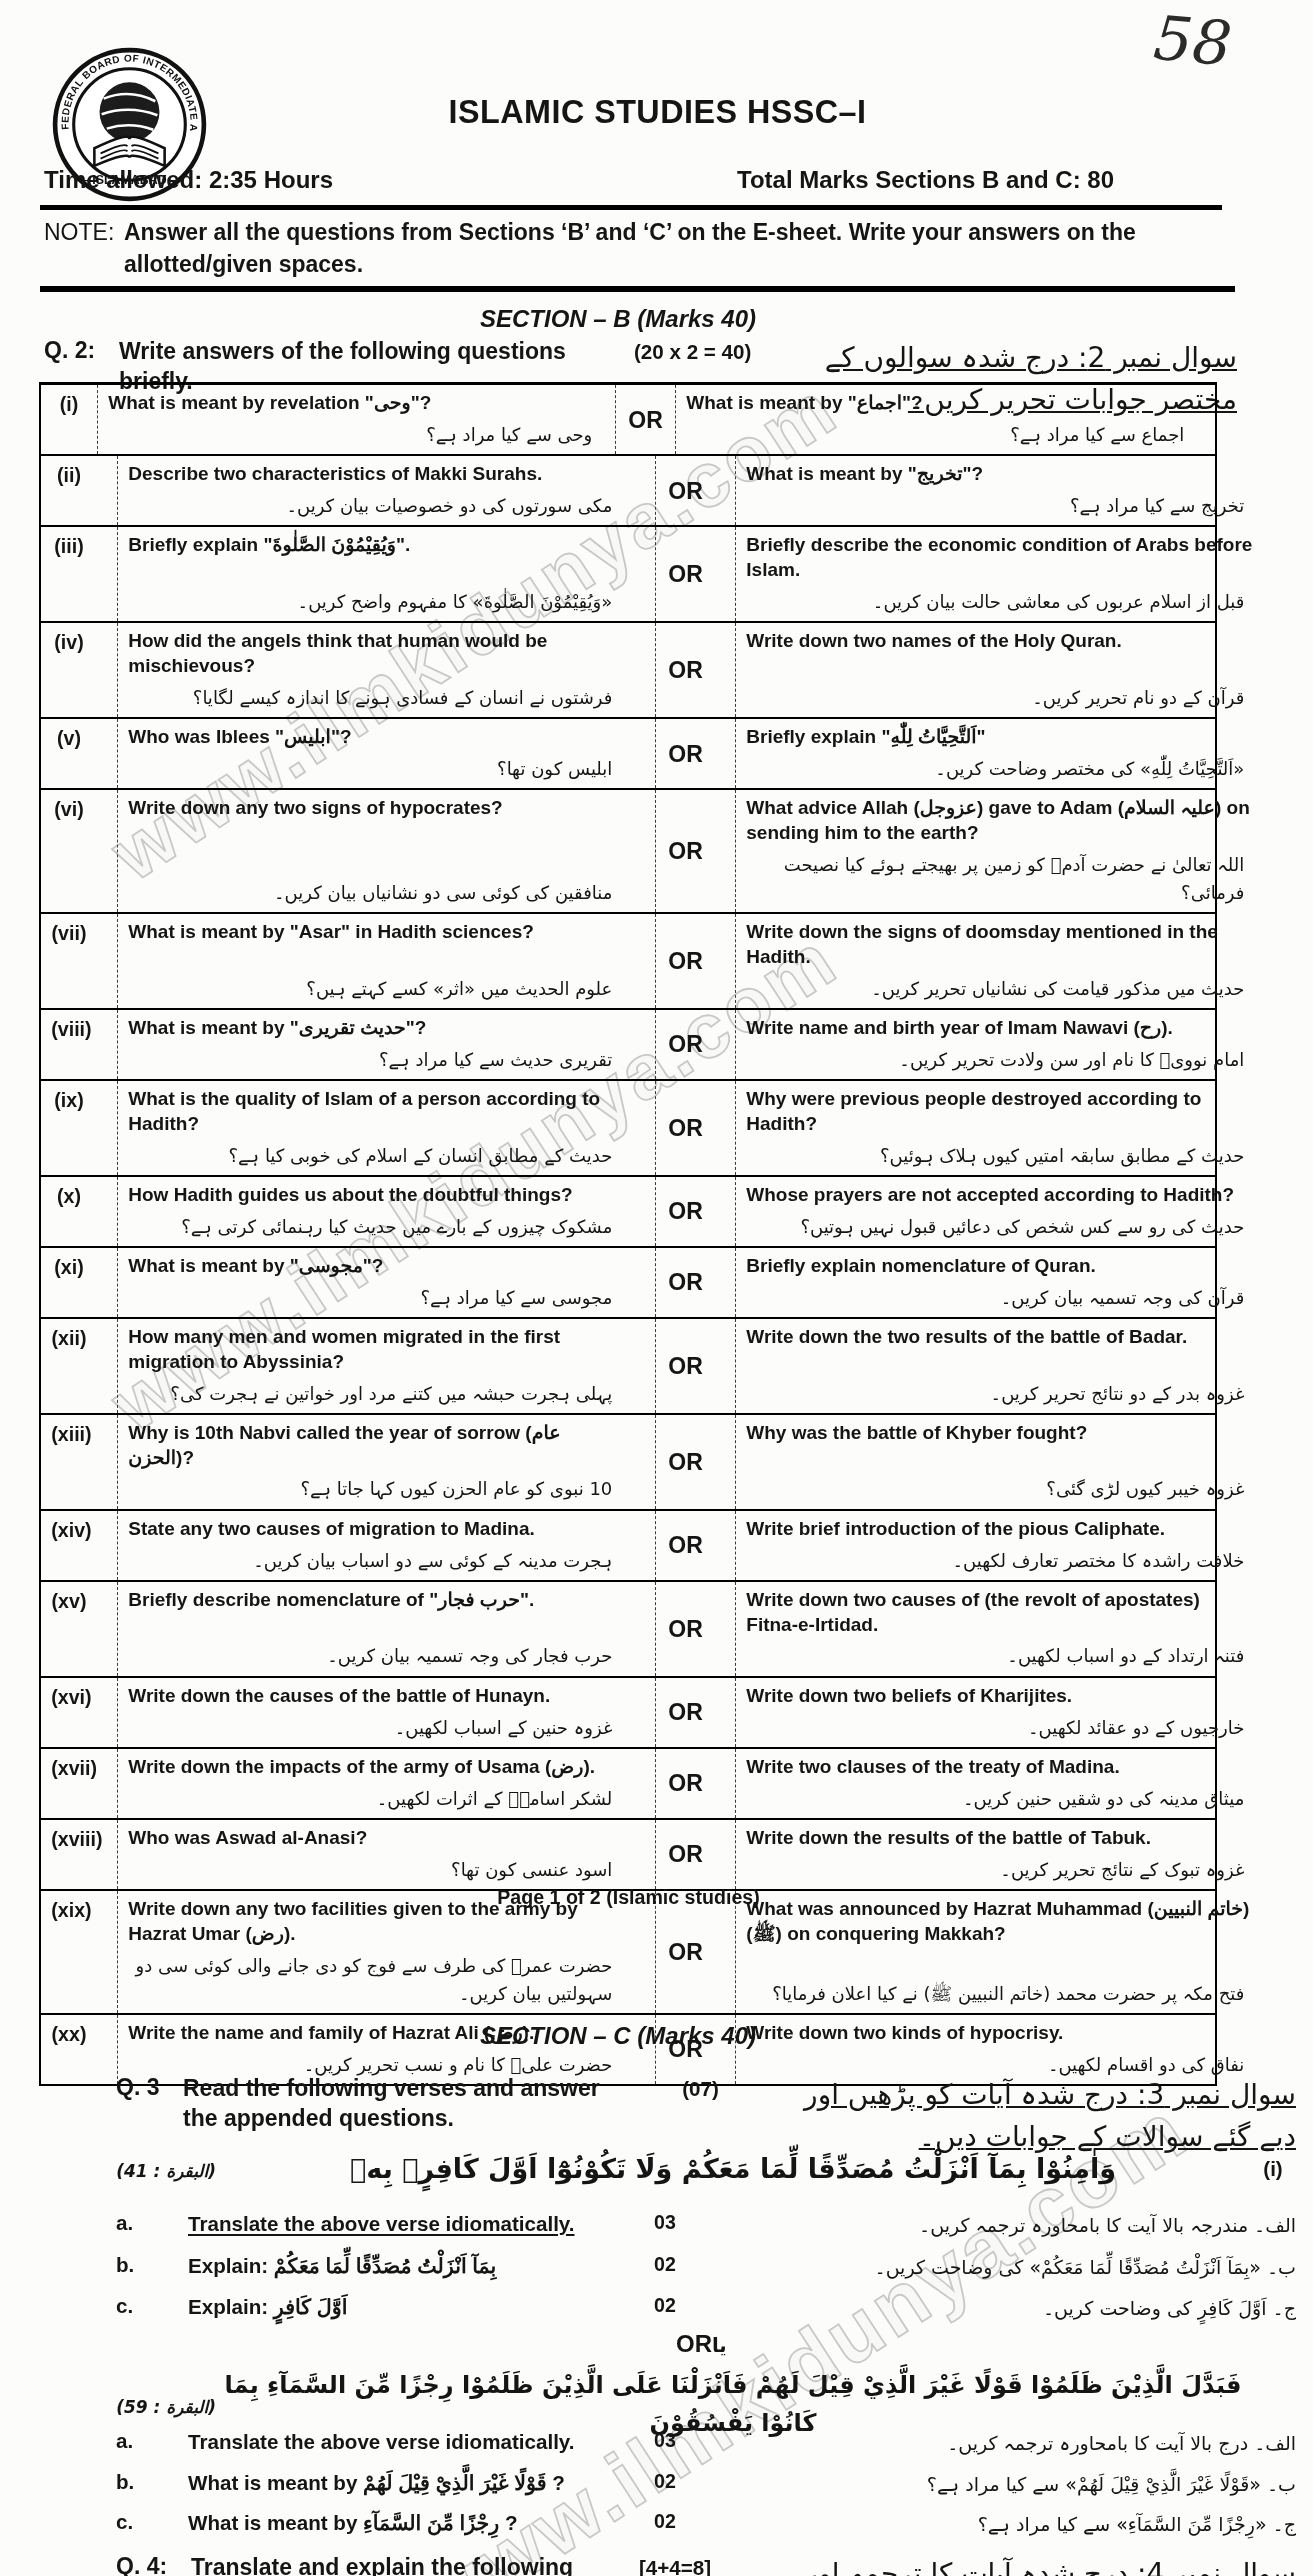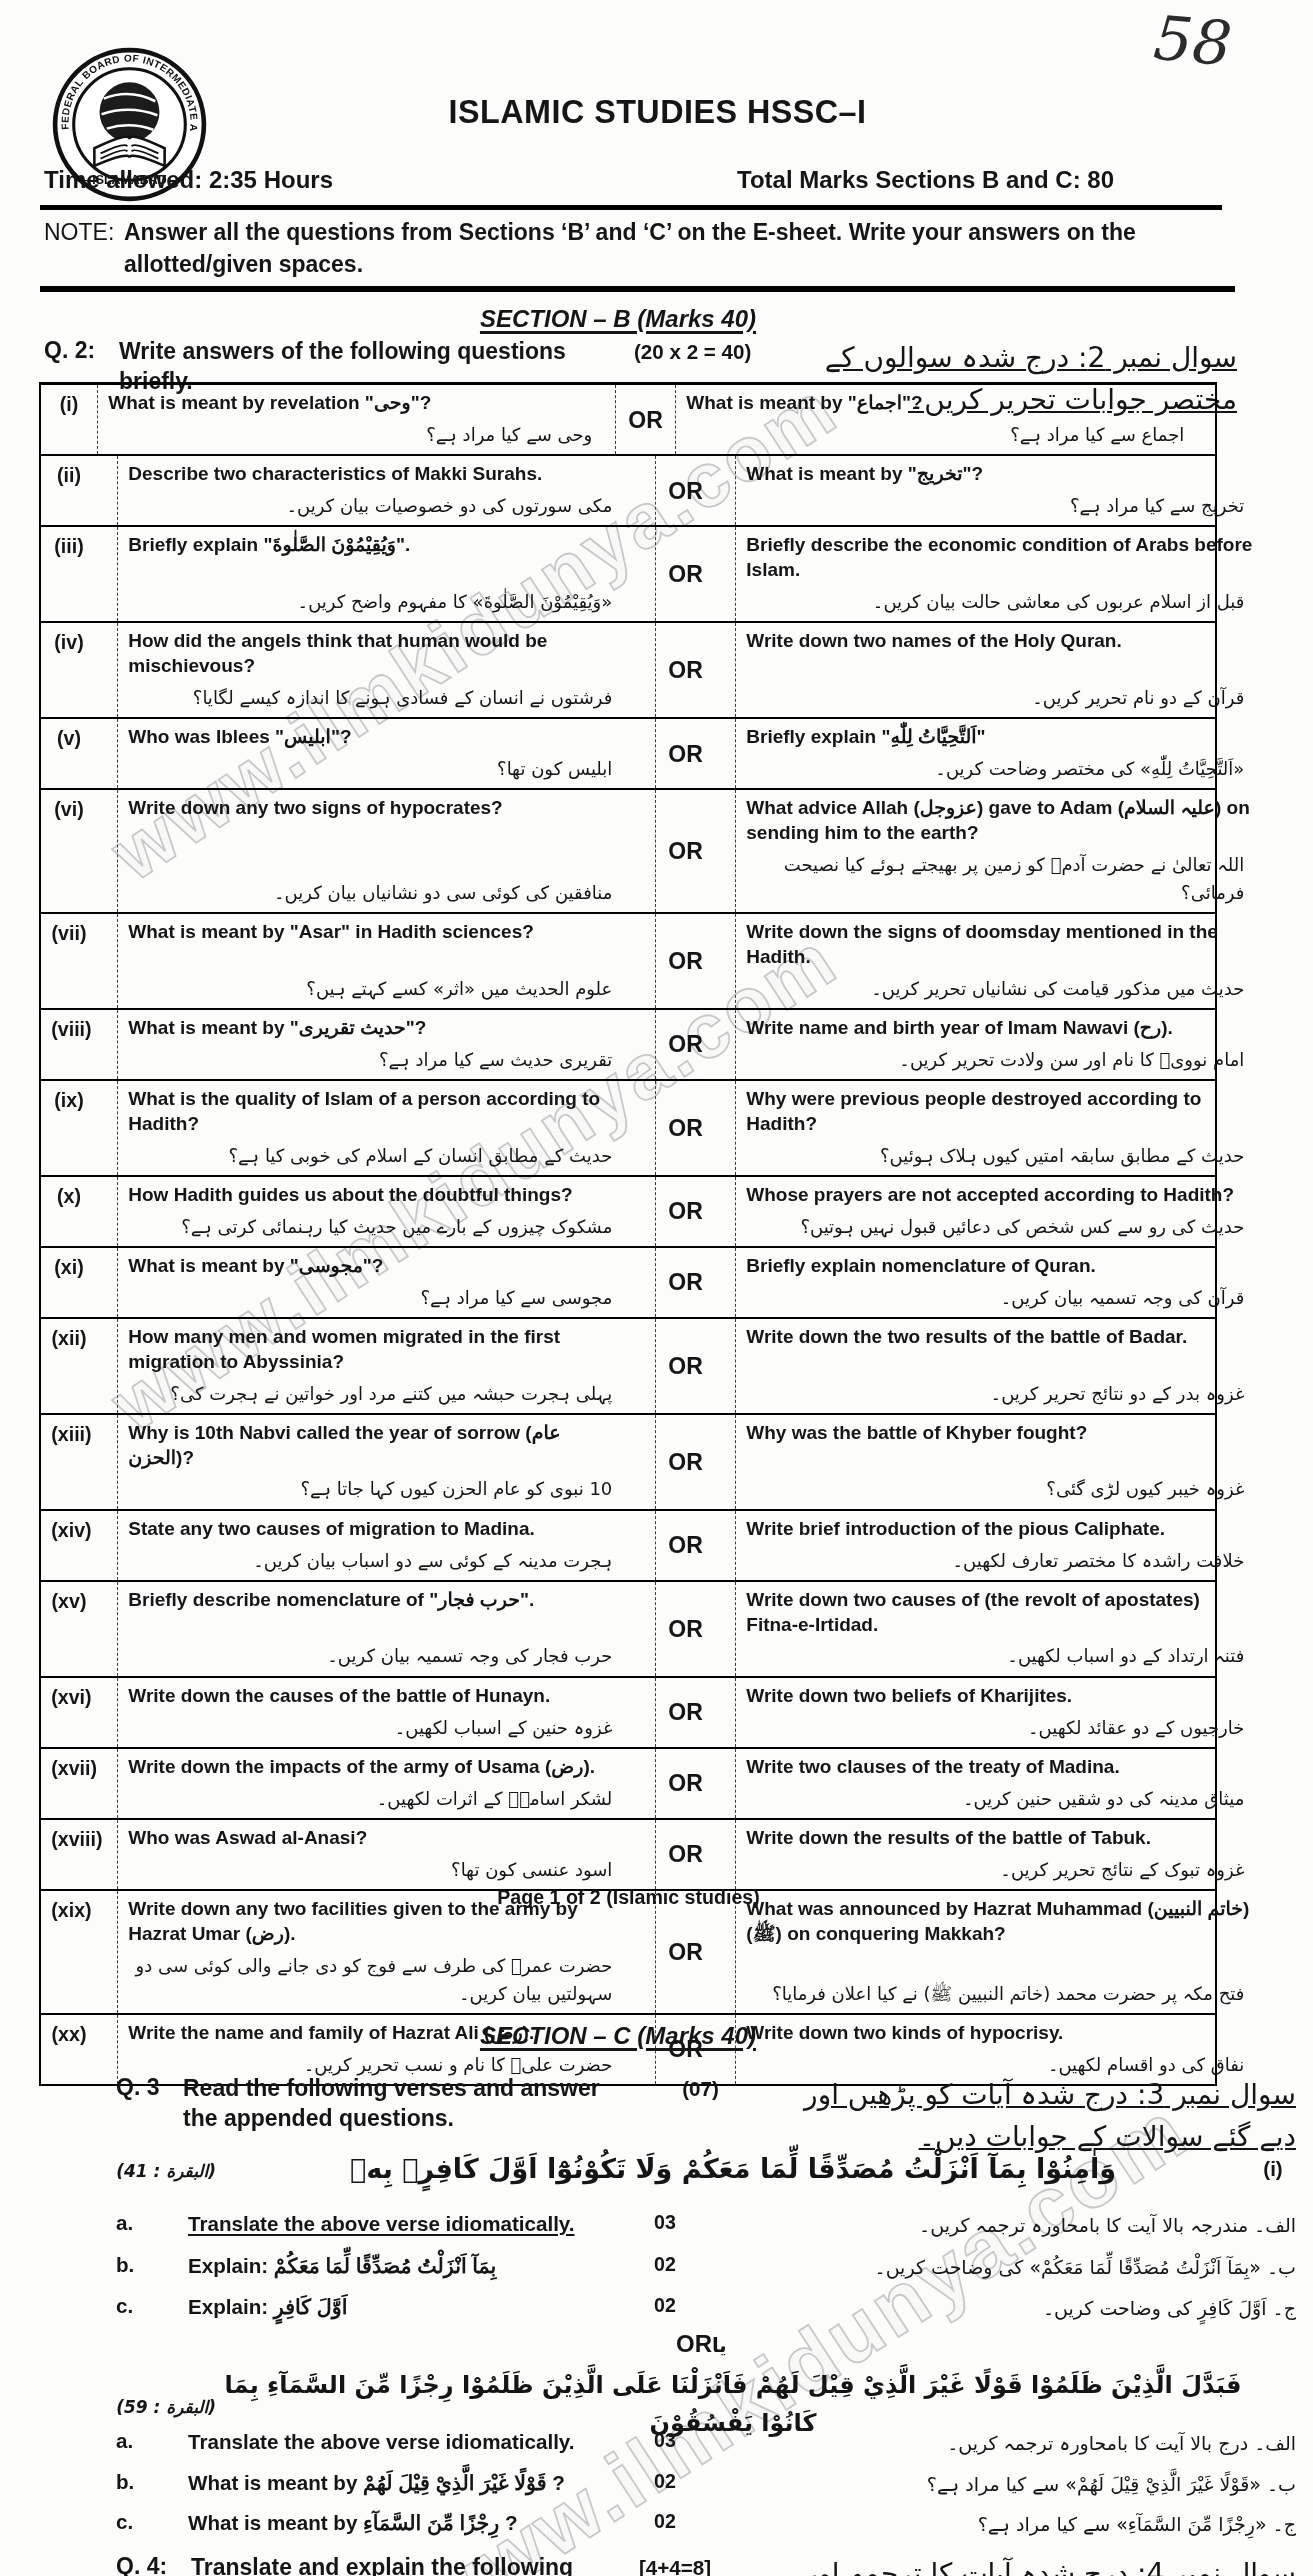--- a/index.html
+++ b/index.html
@@ -23,21 +23,21 @@
   .time{left:44px;top:166px;font-size:24px;font-weight:800;}
   .marks-total{left:737px;top:166px;font-size:24px;font-weight:800;}
   .rule{background:#000;}
   .rule1{left:40px;top:205px;width:1182px;height:4.6px;}
   .rule2{left:40px;top:286px;width:1195px;height:5.7px;}
   .note-label{left:44px;top:219px;font-size:23px;font-weight:400;}
   .note1{left:124px;top:219px;width:1103px;font-size:23px;font-weight:700;}
   .note2{left:124px;top:251px;width:1103px;font-size:23px;font-weight:700;}
   .sec-head{top:305px;left:0;width:1236px;text-align:center;font-size:24px;font-weight:800;
             font-style:italic;}
-  .sec-head span{text-decoration:underline;text-underline-offset:4.1px;text-decoration-thickness:2.6px;}
+  .sec-head span{text-underline-offset:4.1px;text-decoration-thickness:2.6px;}
   .sec-head.c{top:2022px;}
   
   .qhead{position:absolute;display:flex;align-items:flex-start;}
   .qhead .qlabel{width:75px;font-size:23px;font-weight:800;flex:none;}
   .qhead .qen{font-size:23px;font-weight:700;line-height:1.3;}
   .qhead .qmarks{font-size:20.6px;font-weight:700;padding-top:2.6px;flex:none;}
   .qhead .qur{flex:1;font-size:28px;text-align:right;line-height:1.5;text-decoration:underline;}
   .q2head{left:44px;top:337px;width:1193px;}
   .q2head .qen{width:515px;flex:none;}
   .q2head .qmarks{width:170px;}

